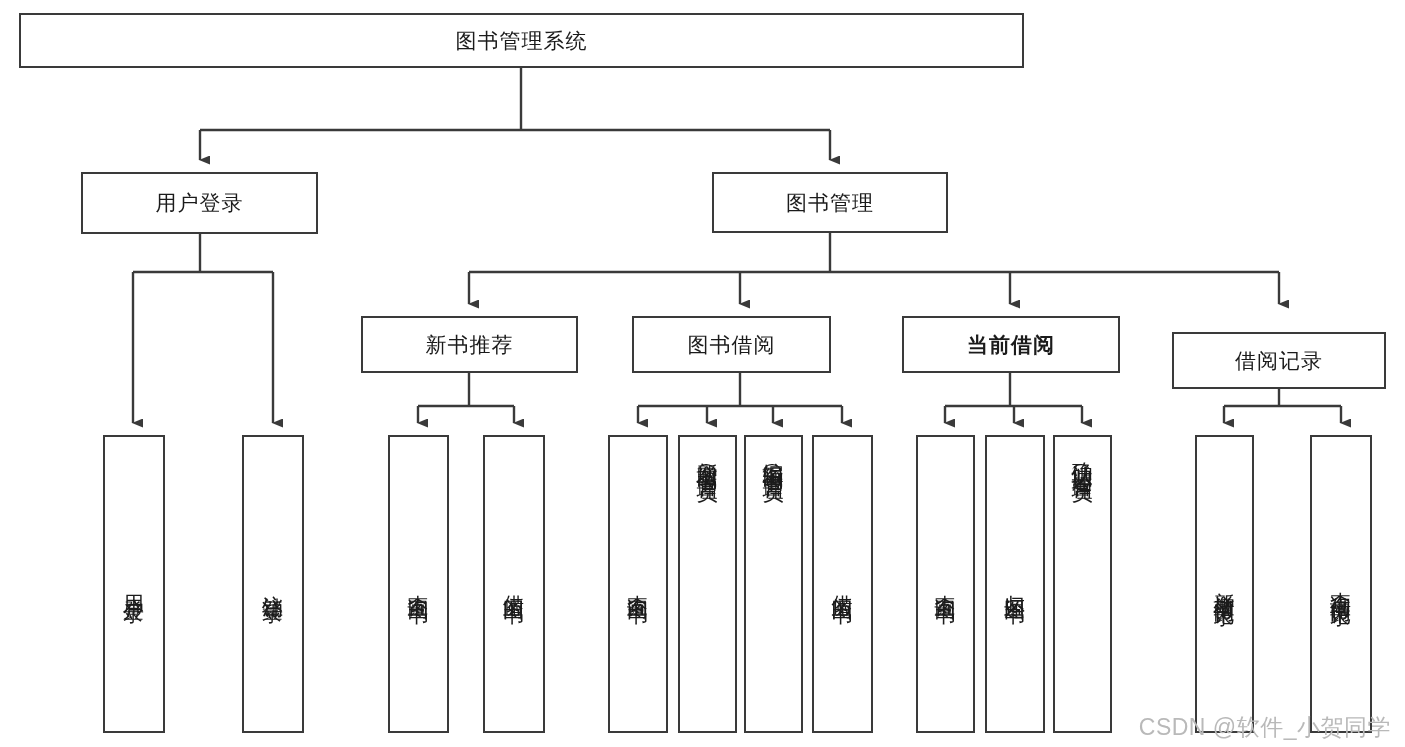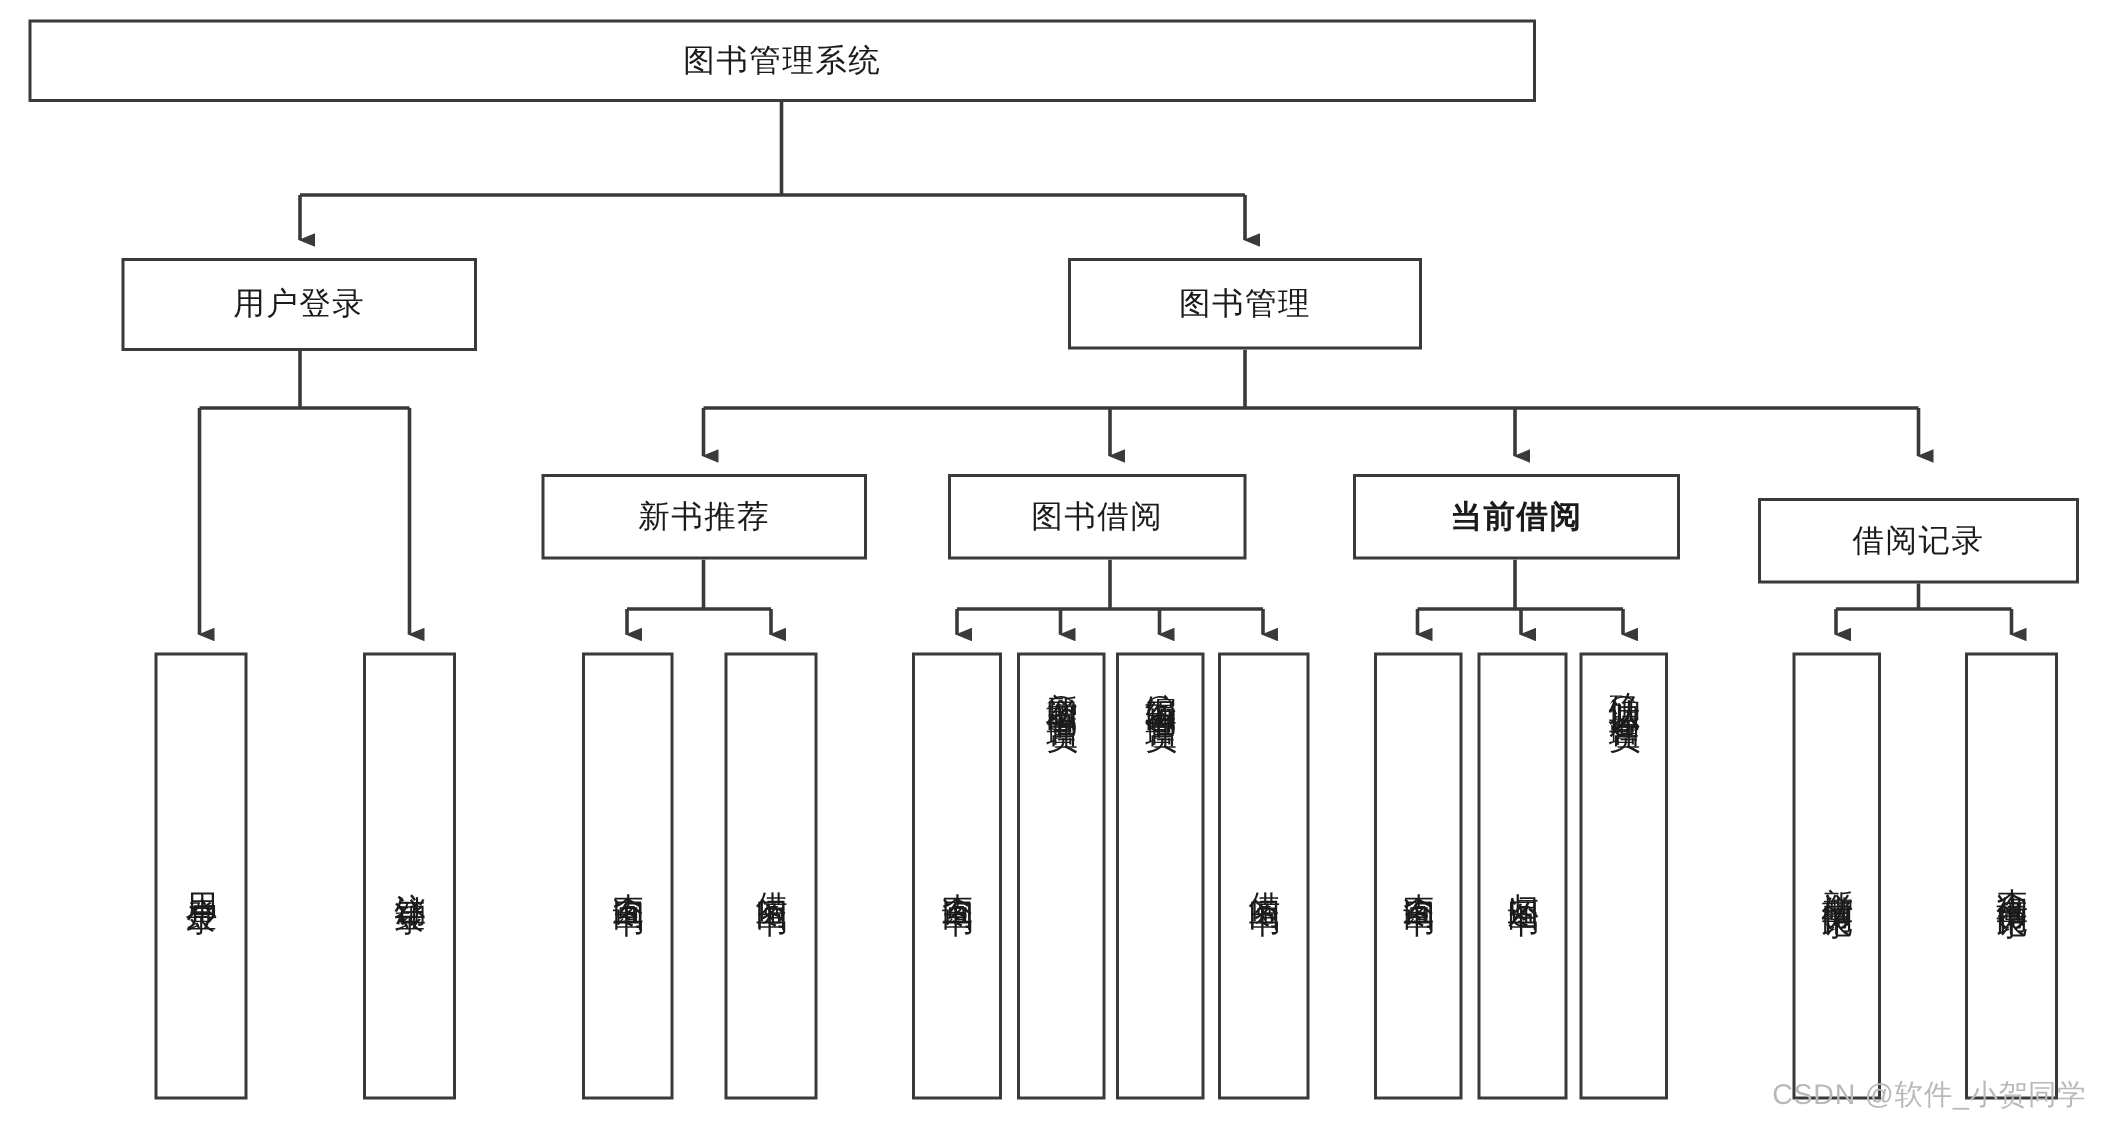--- a/index.html
+++ b/index.html
@@ -57,21 +57,21 @@
     padding-top: 0;
   }
   .node-label {
     display: block;
     white-space: nowrap;
   }
   #watermark {
     position: absolute;
     right: 14px;
     bottom: 4px;
-    font-size: 19px;
+    font-size: 23px;
     color: #b9b9b9;
     letter-spacing: 0.5px;
     white-space: nowrap;
     user-select: none;
   }
 </style>
 </head>
 <body>
 
 <div id="canvas">

